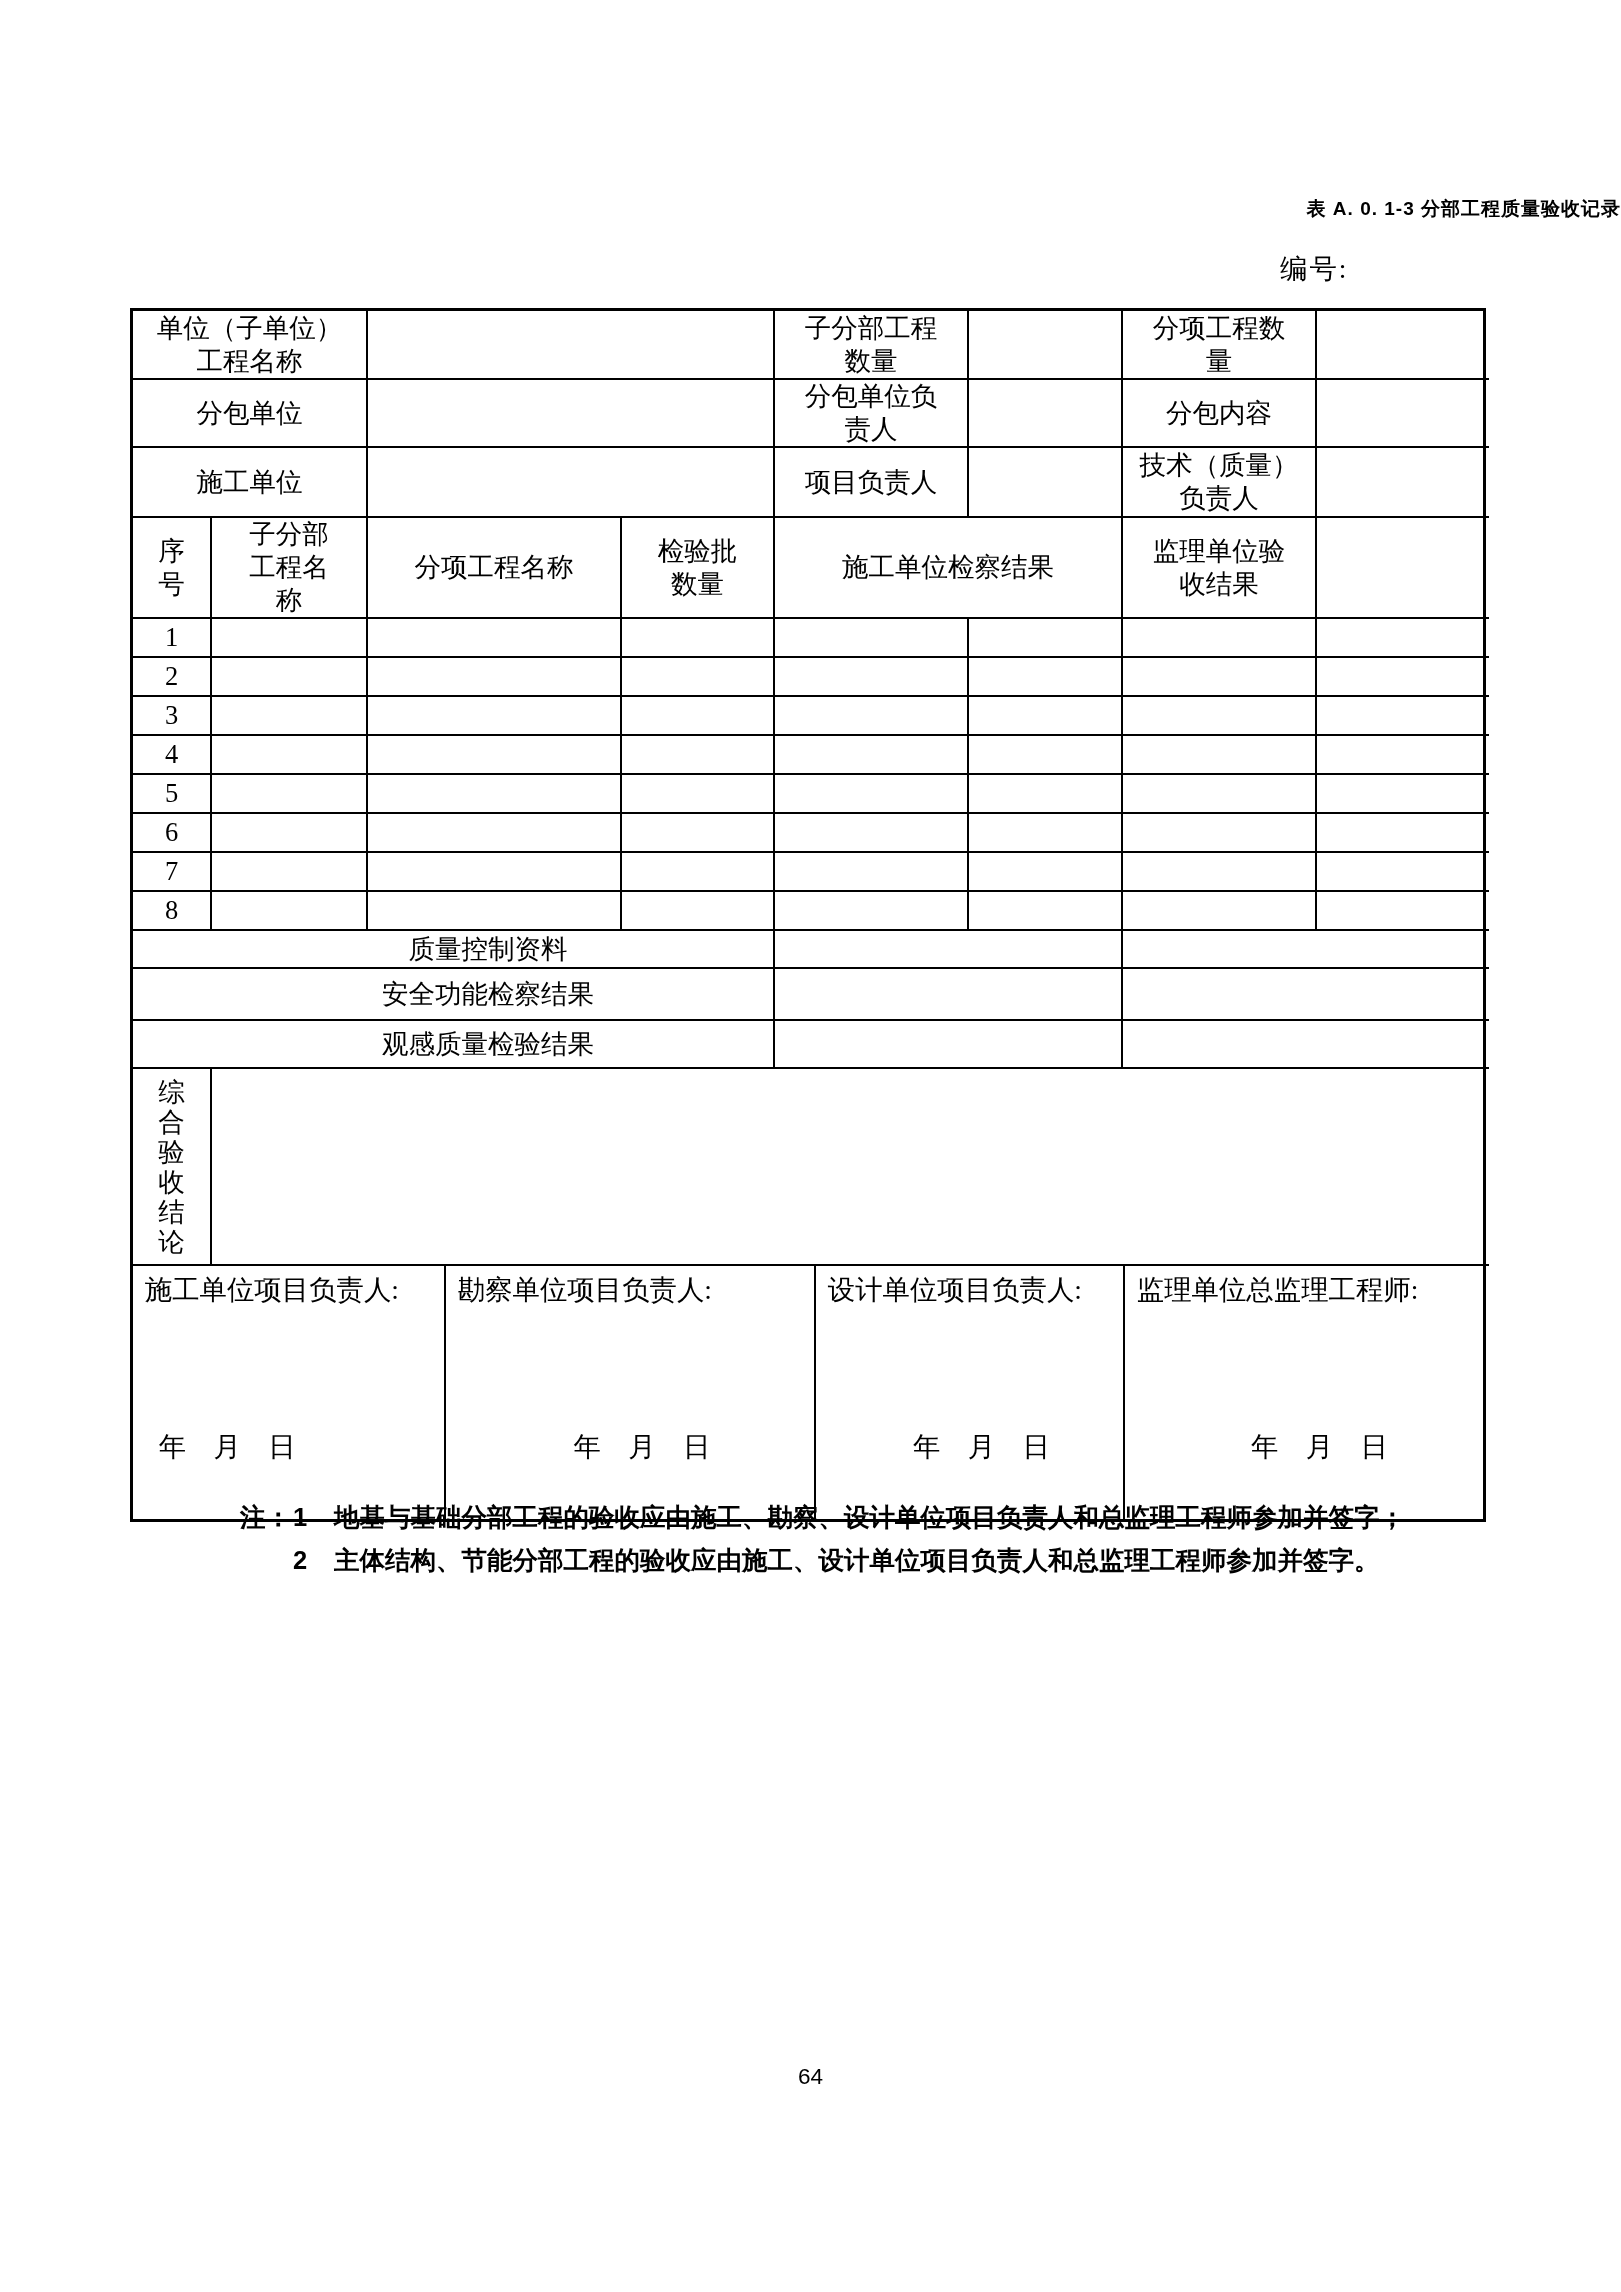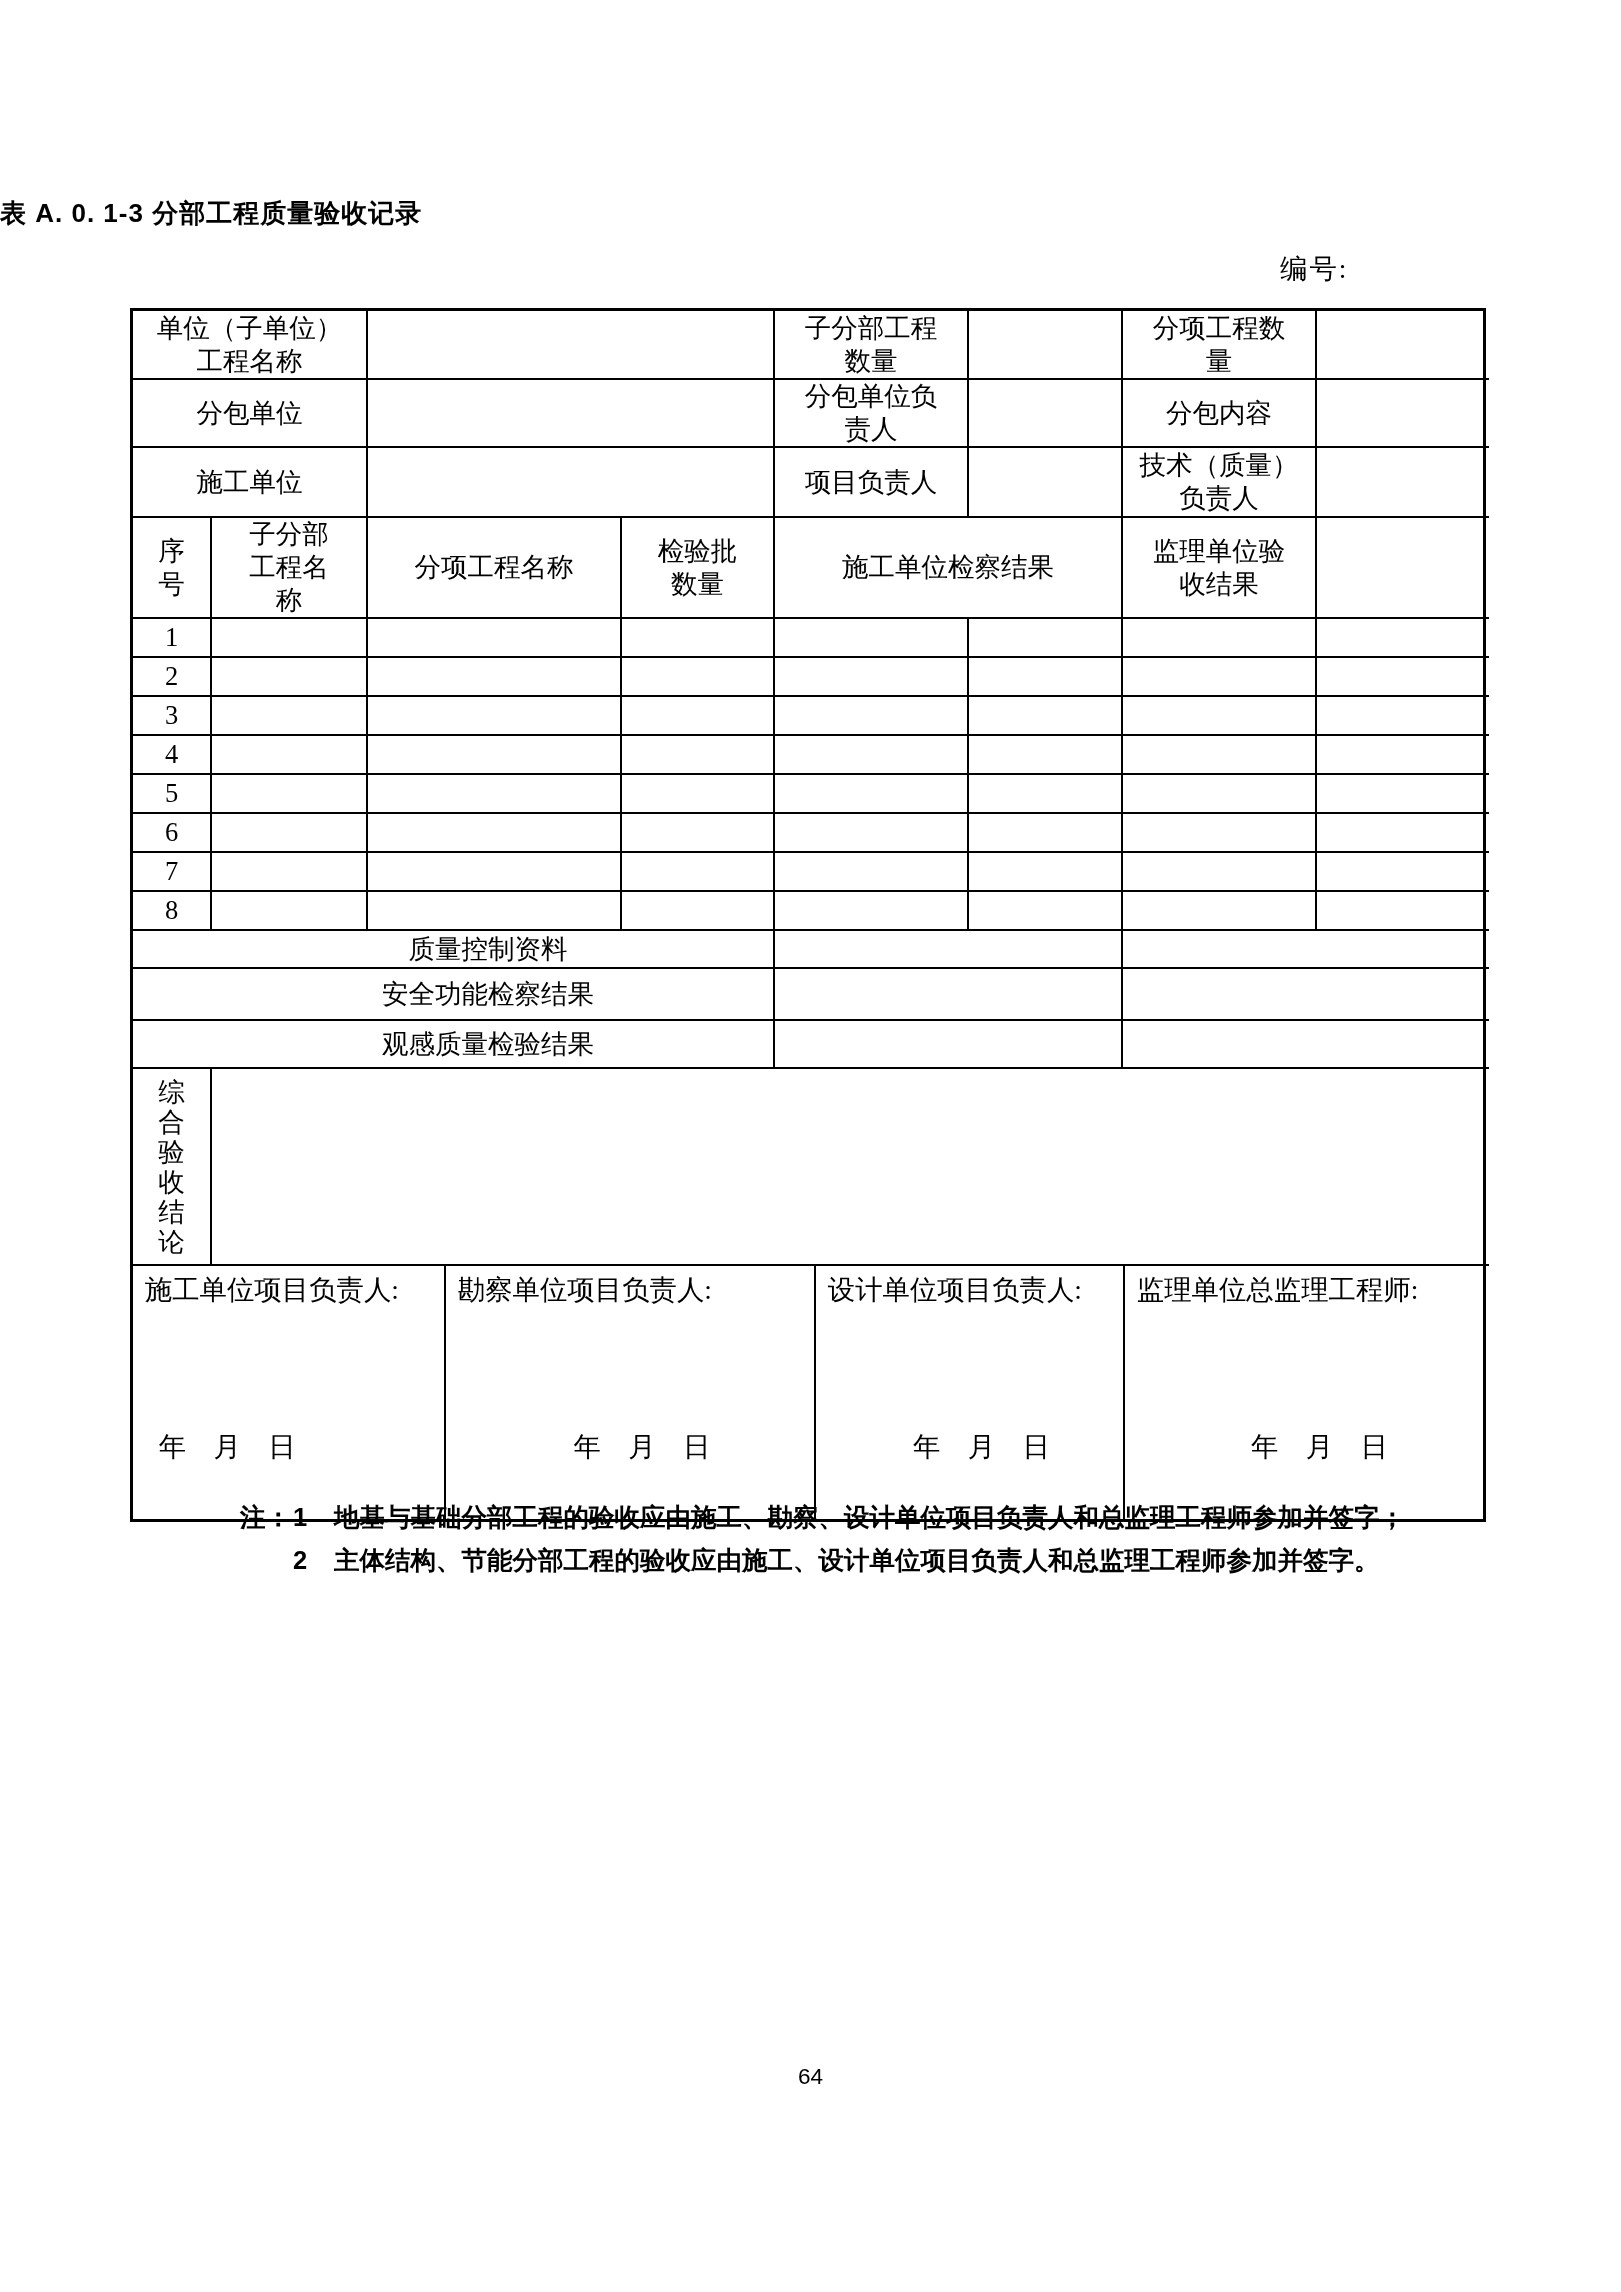--- a/index.html
+++ b/index.html
@@ -5,23 +5,23 @@
   * { box-sizing: border-box; }
   html, body { margin: 0; padding: 0; }
   body {
     width: 1621px; height: 2293px;
     background: #ffffff; color: #000;
     position: relative;
     font-family: "Liberation Serif", "DejaVu Serif", serif;
   }
   .title {
     position: absolute; top: 196px; left: 0; width: 100%;
-    text-align: left;
+    text-align: right;
     font-family: "Liberation Sans", "DejaVu Sans", sans-serif;
-    font-size: 26px; font-weight: 600; letter-spacing: 1px;
+    font-size: 19px; font-weight: 600; letter-spacing: 1px;
   }
   .serial {
     position: absolute; top: 251px; left: 1280px;
     font-size: 27.4px; letter-spacing: 2px;
   }
   .table-wrap {
     position: absolute; left: 130px; top: 308px; width: 1356px;
     border: 3.9px solid #000;
   }
   table { border-collapse: collapse; table-layout: fixed; width: 100%; }

